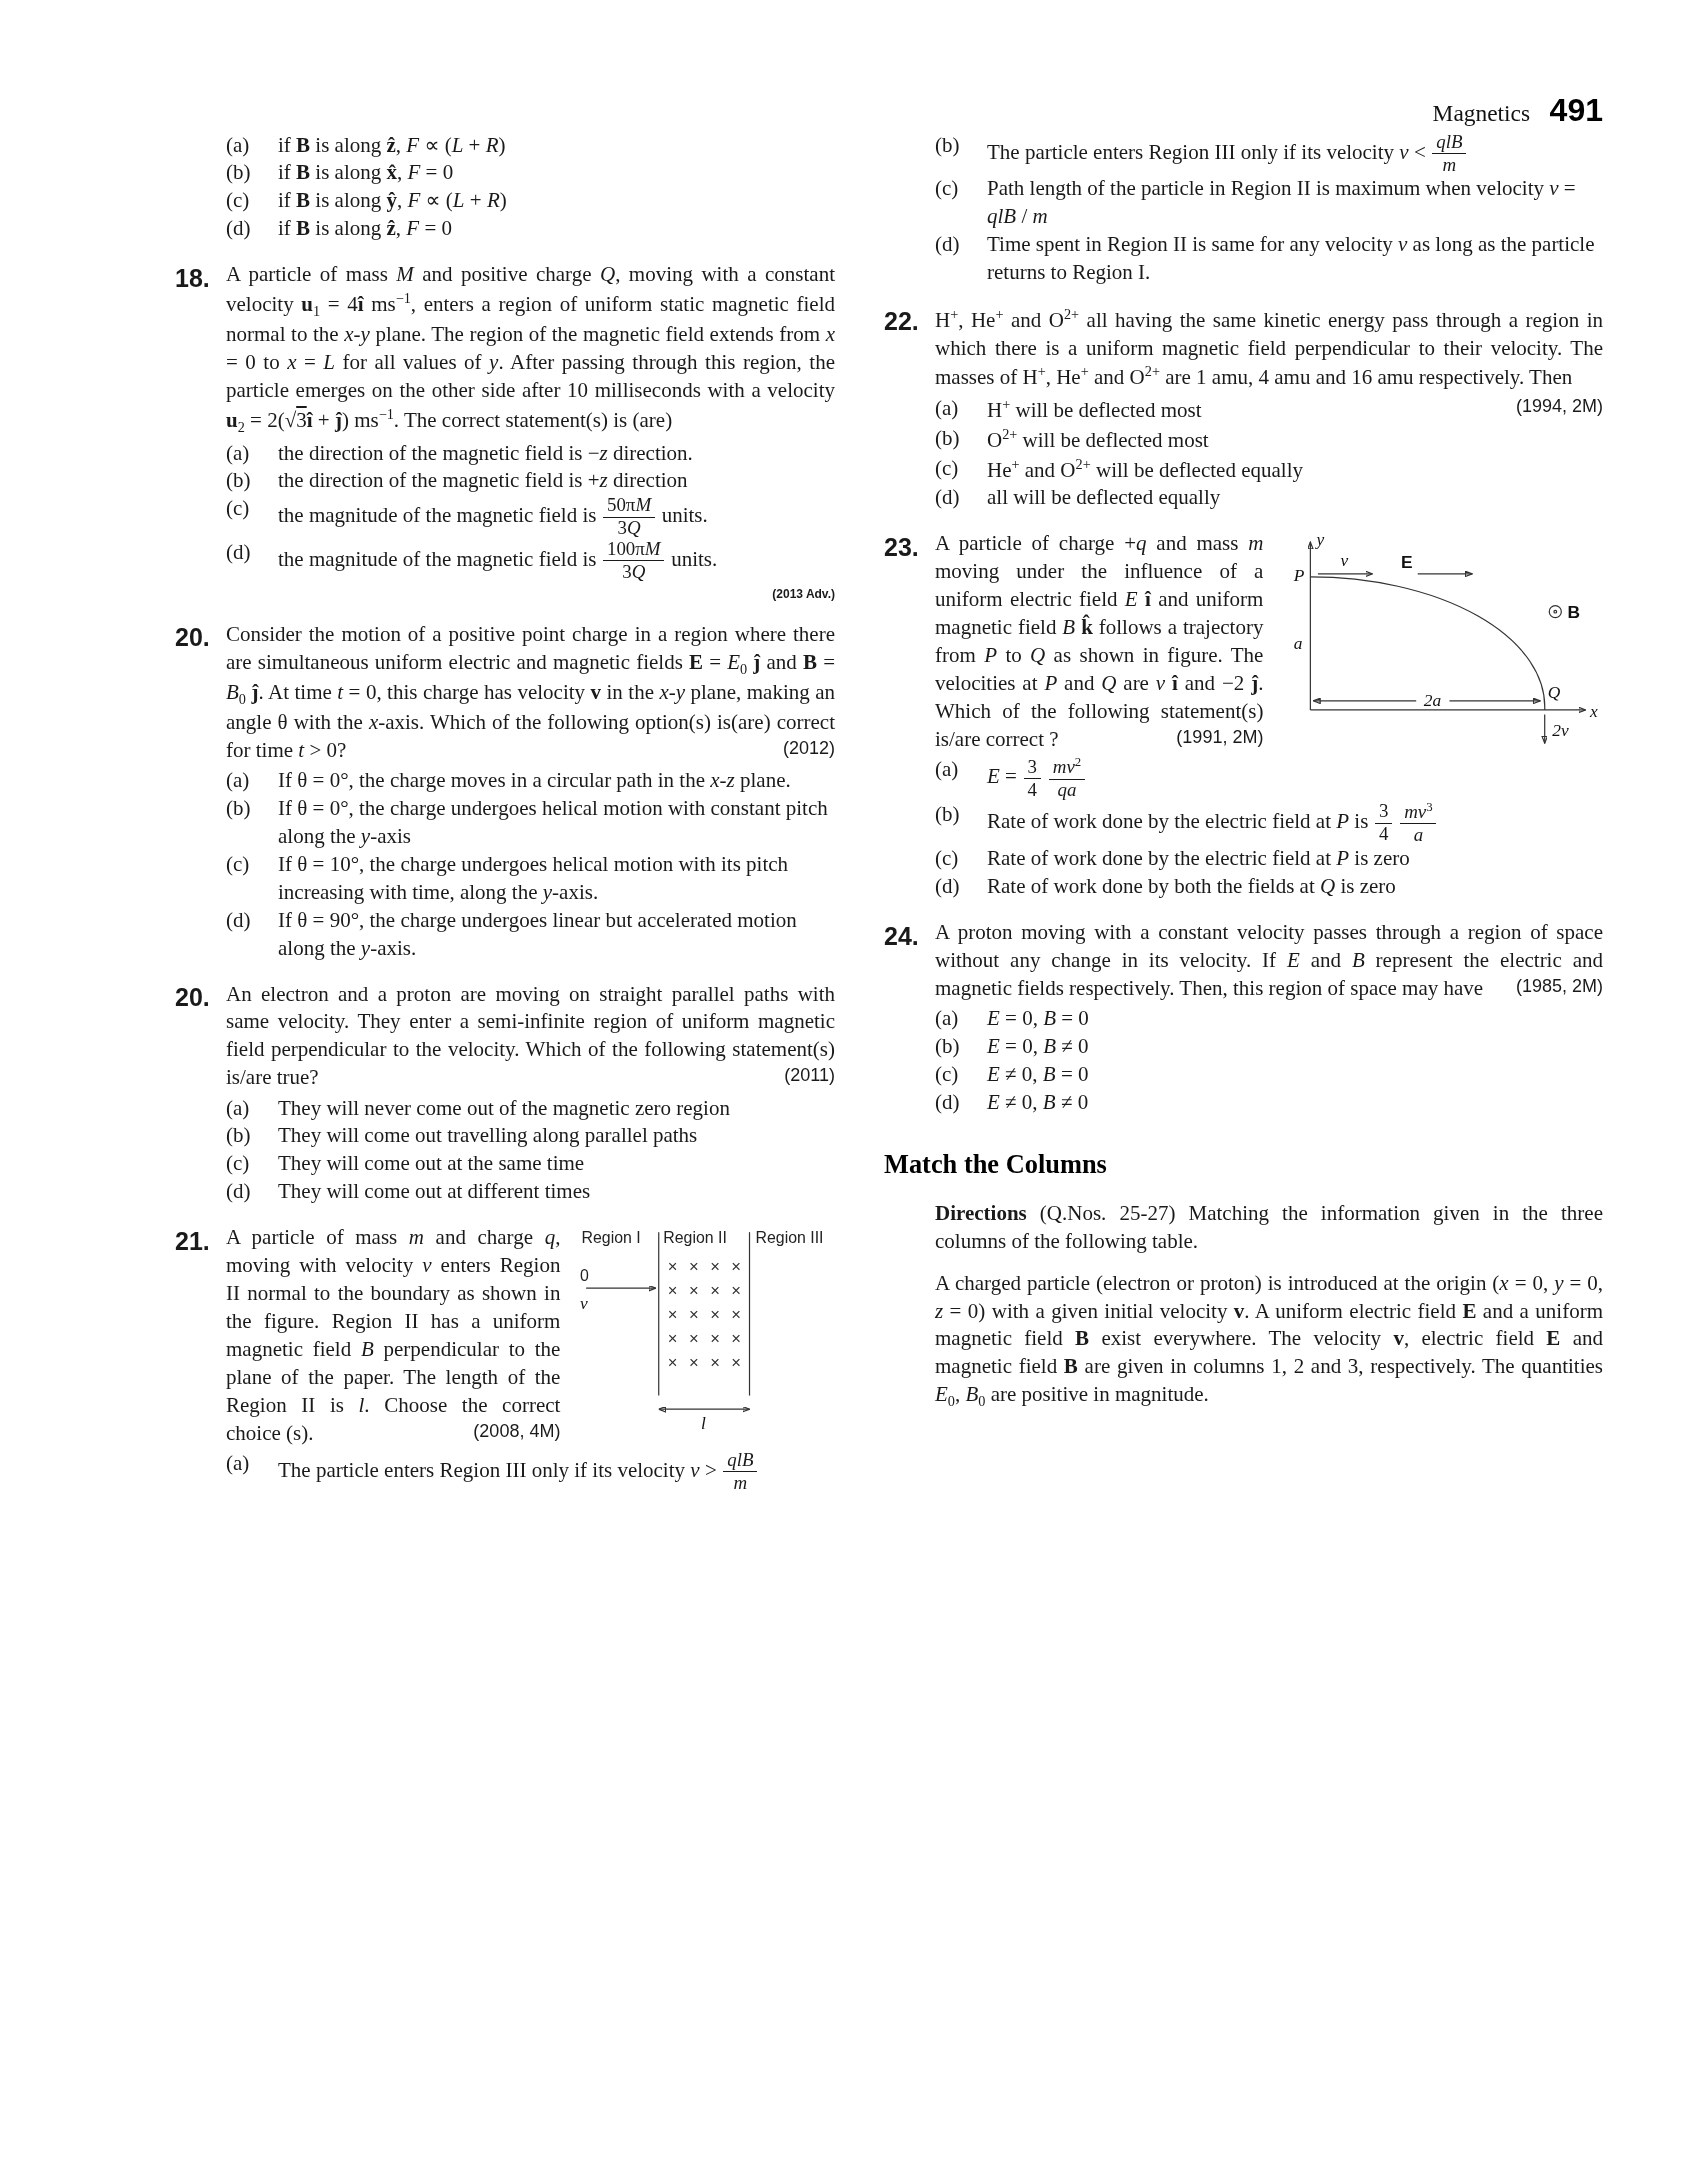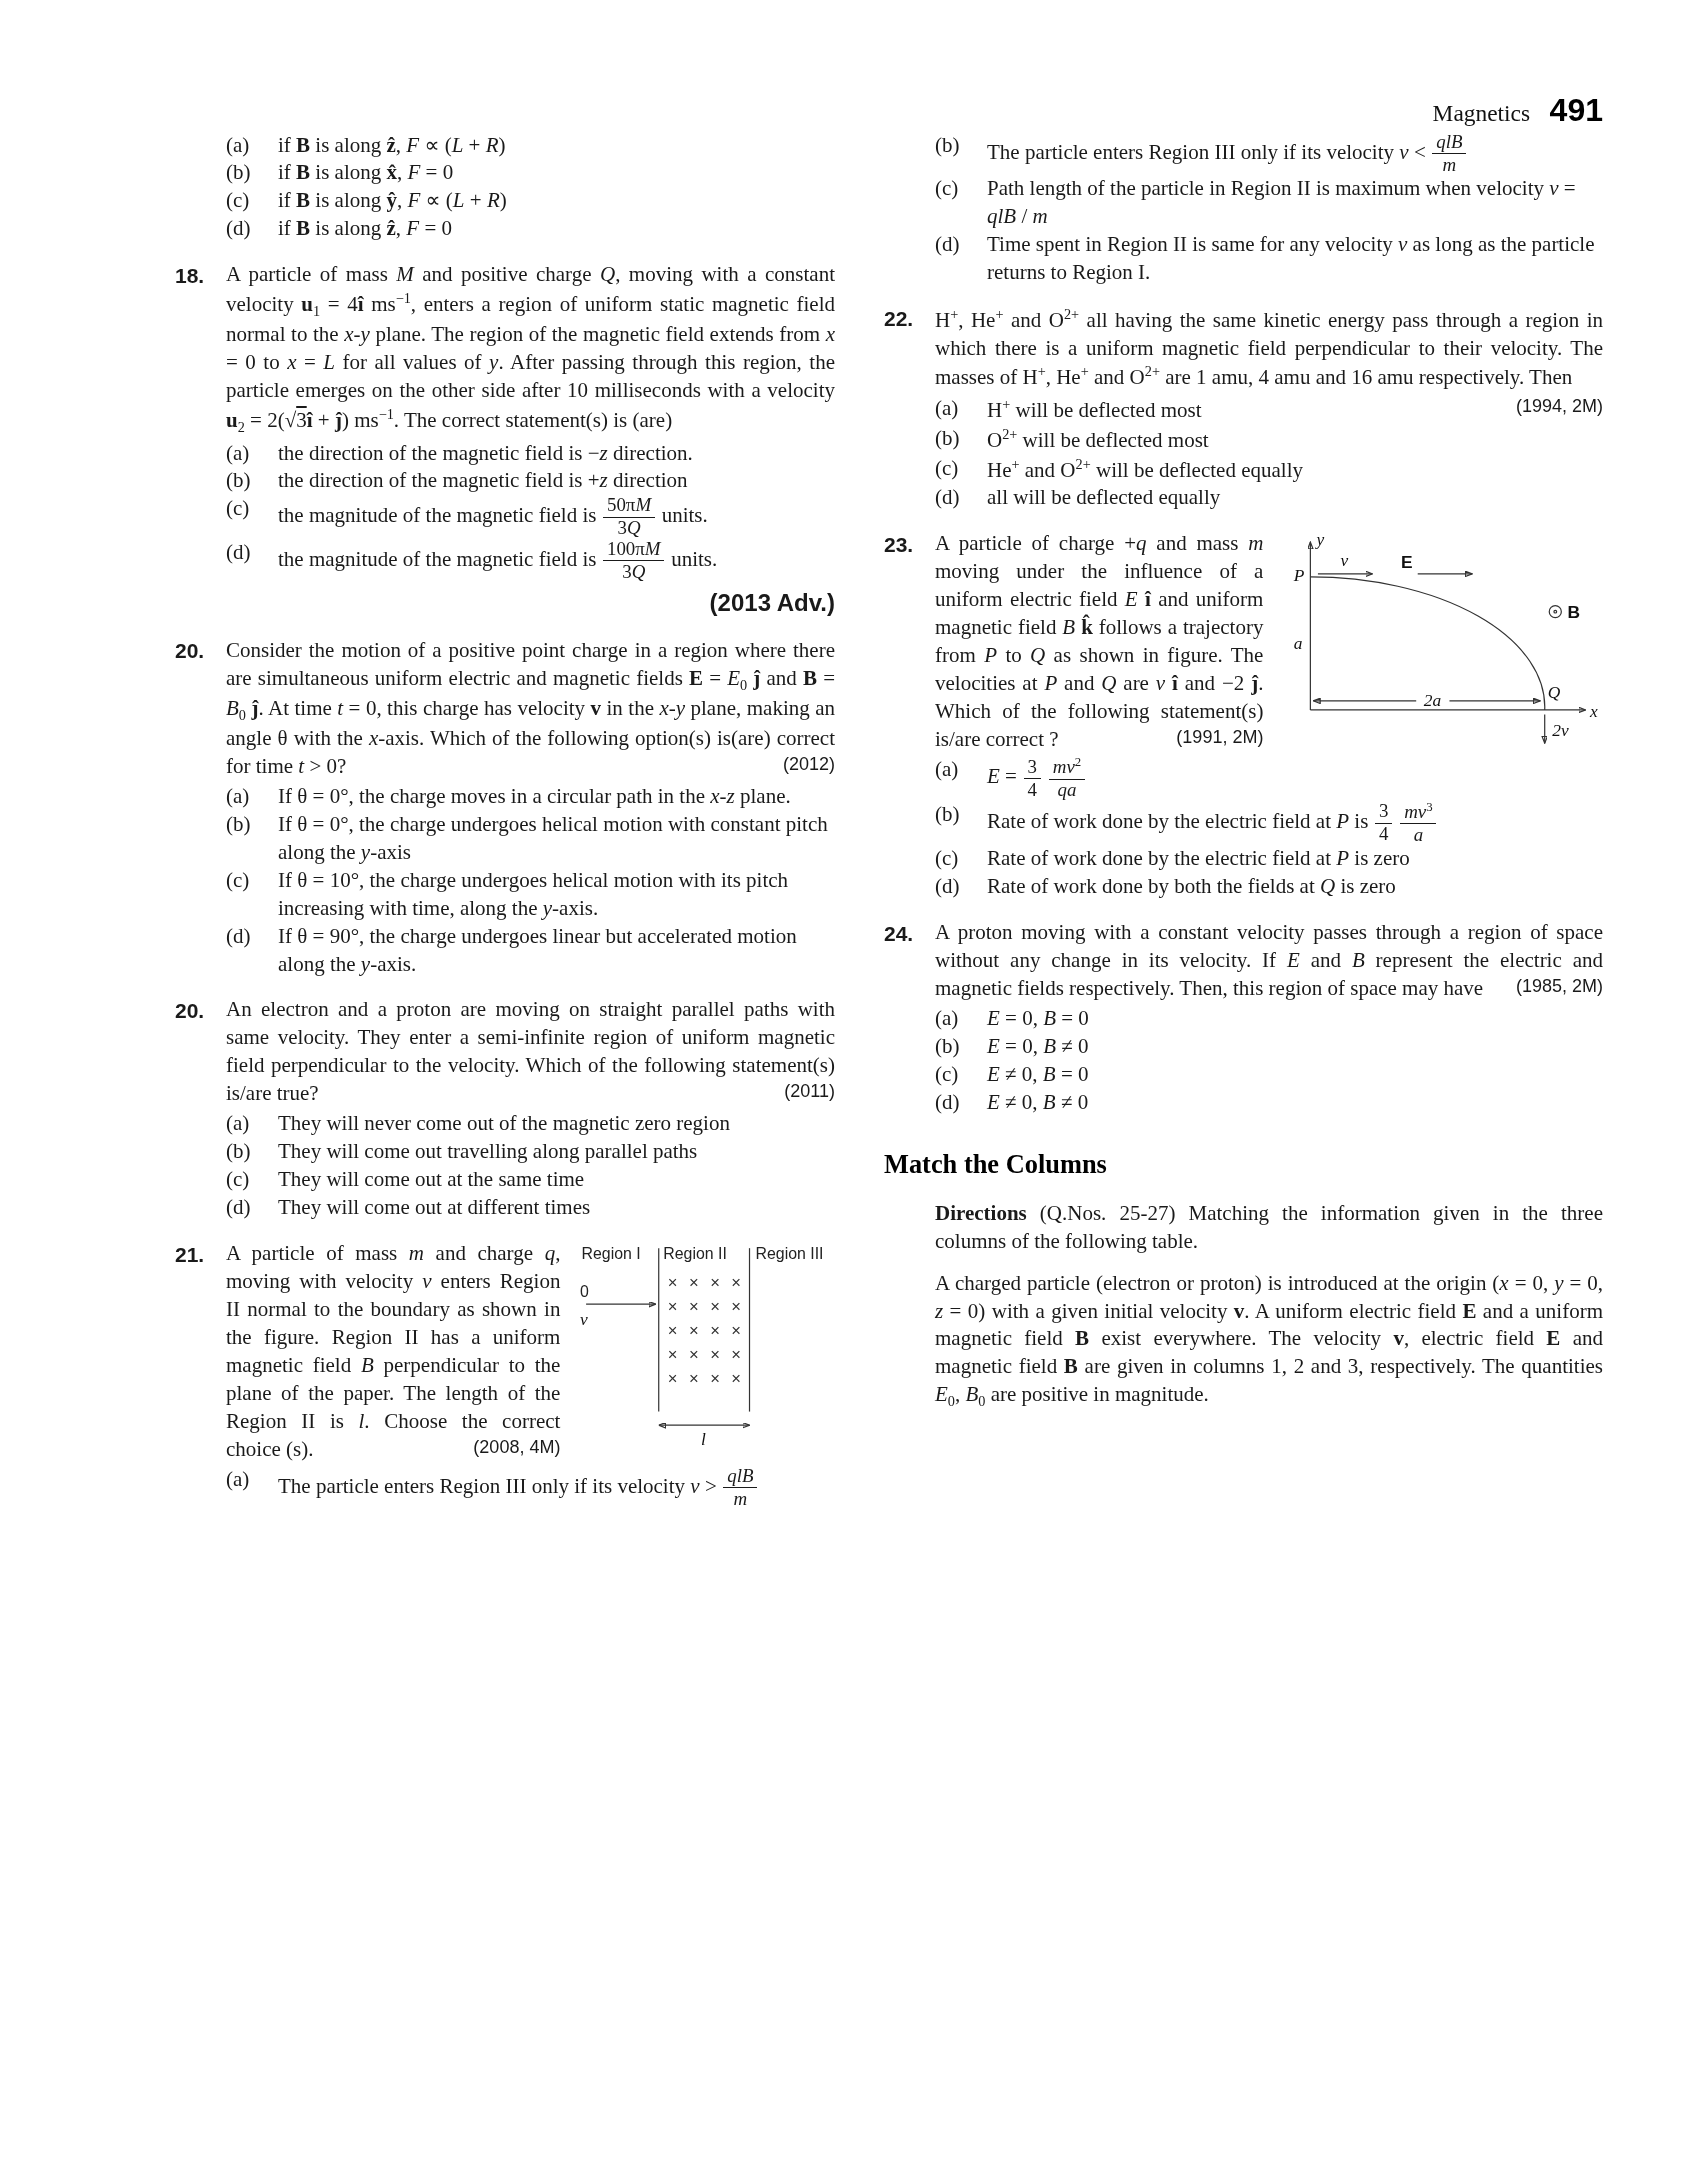--- a/index.html
+++ b/index.html
@@ -12,29 +12,29 @@
   }
   .page{padding:89px 97px 30px 175px;}
   .page-header{display:flex;justify-content:flex-end;align-items:baseline;}
   .section-title{font-size:23.4px;color:#111;}
   .page-number{font-family:"Liberation Sans",sans-serif;font-weight:700;font-size:32px;margin-left:19.6px;color:#000;}
   .cols{display:flex;gap:49px;align-items:flex-start;}
   .col-left{flex:0 0 660px;min-width:0;}
   .col-right{flex:1;min-width:0;}
   .carry{margin-left:51px;}
   .question{display:flex;margin-top:18px;}
-  .q-num{flex:0 0 51px;font-family:"Liberation Sans",sans-serif;font-weight:700;font-size:21px;padding-top:0.8px;}
+  .q-num{flex:0 0 51px;font-family:"Liberation Sans",sans-serif;font-weight:700;font-size:25px;padding-top:0.8px;}
   .q-body{flex:1;min-width:0;}
   .q-para{text-align:justify;}
   .q-para + .opts{margin-top:2.3px;}
   .opt{display:flex;align-items:flex-start;}
   .opt-label{flex:0 0 39px;}
   .opt-text{flex:1;min-width:0;margin-left:13px;}
   .year-inline{float:right;font-family:"Liberation Sans",sans-serif;font-weight:400;font-size:18px;padding-left:10.6px;}
-  .year-line{text-align:right;font-family:"Liberation Sans",sans-serif;font-weight:700;font-size:24px;margin-top:4.5px;}
+  .year-line{text-align:right;font-family:"Liberation Sans",sans-serif;font-weight:700;font-size:12px;margin-top:4.5px;}
   .frac{display:inline-block;vertical-align:middle;text-align:center;line-height:1.08;font-size:0.9em;padding:0 1.5px;}
   .frac .num{display:block;border-bottom:1.5px solid #1a1a1a;padding:0 3.8px 0.8px;}
   .frac .den{display:block;padding-top:0.8px;}
   .ol{text-decoration:overline;}
   sup{font-size:68%;}
   sub{font-size:68%;}
   .section-heading{font-weight:700;font-size:26.4px;margin:30px 0 18px;color:#000;}
   .directions{margin-left:51px;text-align:justify;}
   .body-para{margin-left:51px;margin-top:13.6px;text-align:justify;}
   .fig{float:right;}

